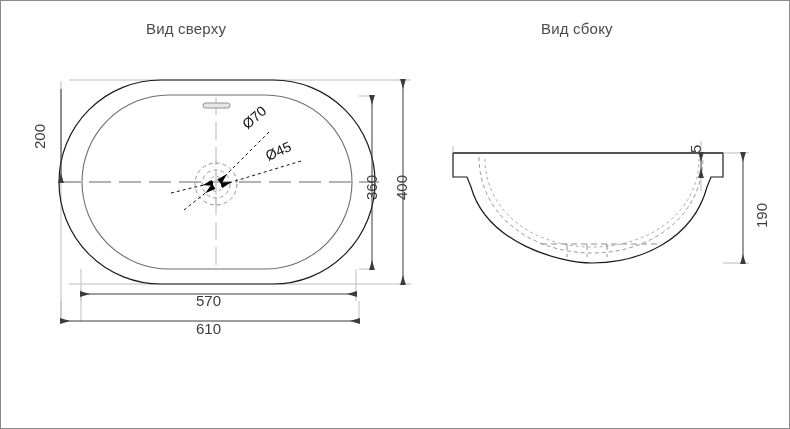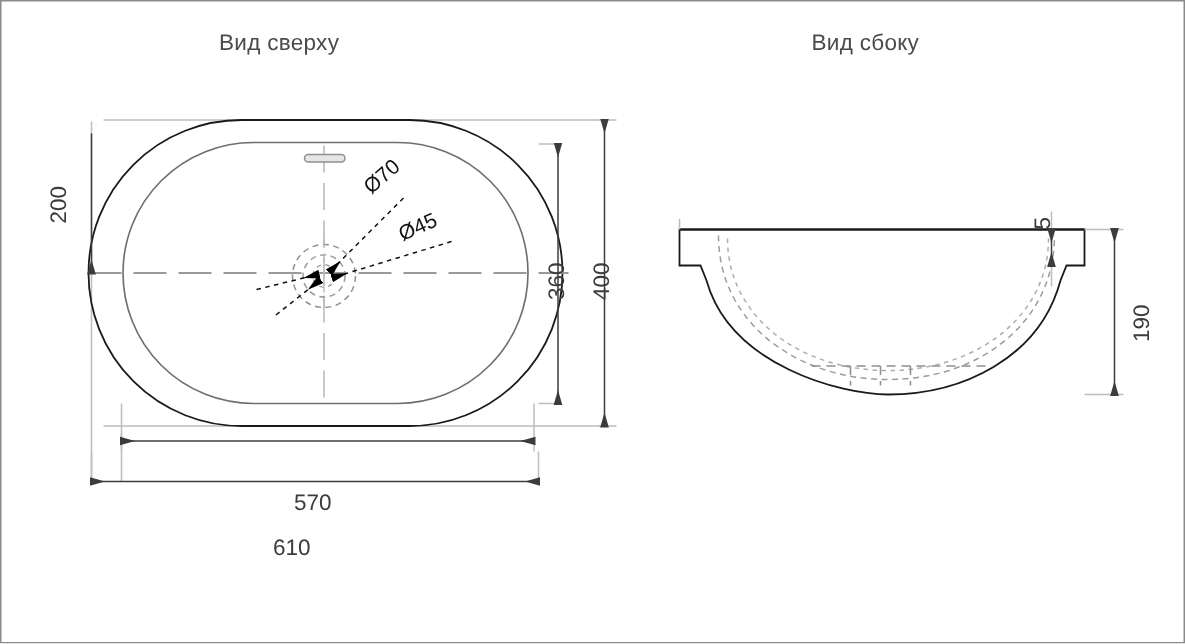--- a/index.html
+++ b/index.html
@@ -58,22 +58,22 @@
   .callout-text {
     position: absolute;
     font-size: 14px;
     color: #111111;
     white-space: nowrap;
     font-family: "Liberation Sans", sans-serif;
   }
   #dim-200 { left: 30px; top: 148px; }
   #dim-360 { left: 362px; top: 199px; }
   #dim-400 { left: 392px; top: 199px; }
-  #dim-570 { left: 195px; top: 291px; margin-top: 35px; }
-  #dim-610 { left: 181px; top: 319px; margin-top: 37px; }
+  #dim-570 { left: 195px; top: 291px; }
+  #dim-610 { left: 195px; top: 319px; }
   #dim-5   { left: 686px; top: 152px; }
   #dim-190 { left: 752px; top: 227px; }
   #callout-d70 { left: 238px; top: 119px; transform: rotate(-41deg); transform-origin: left top; }
   #callout-d45 { left: 262px; top: 148px; transform: rotate(-24deg); transform-origin: left top; }
 </style>
 </head>
 <body>
 
 <div id="canvas">
 

